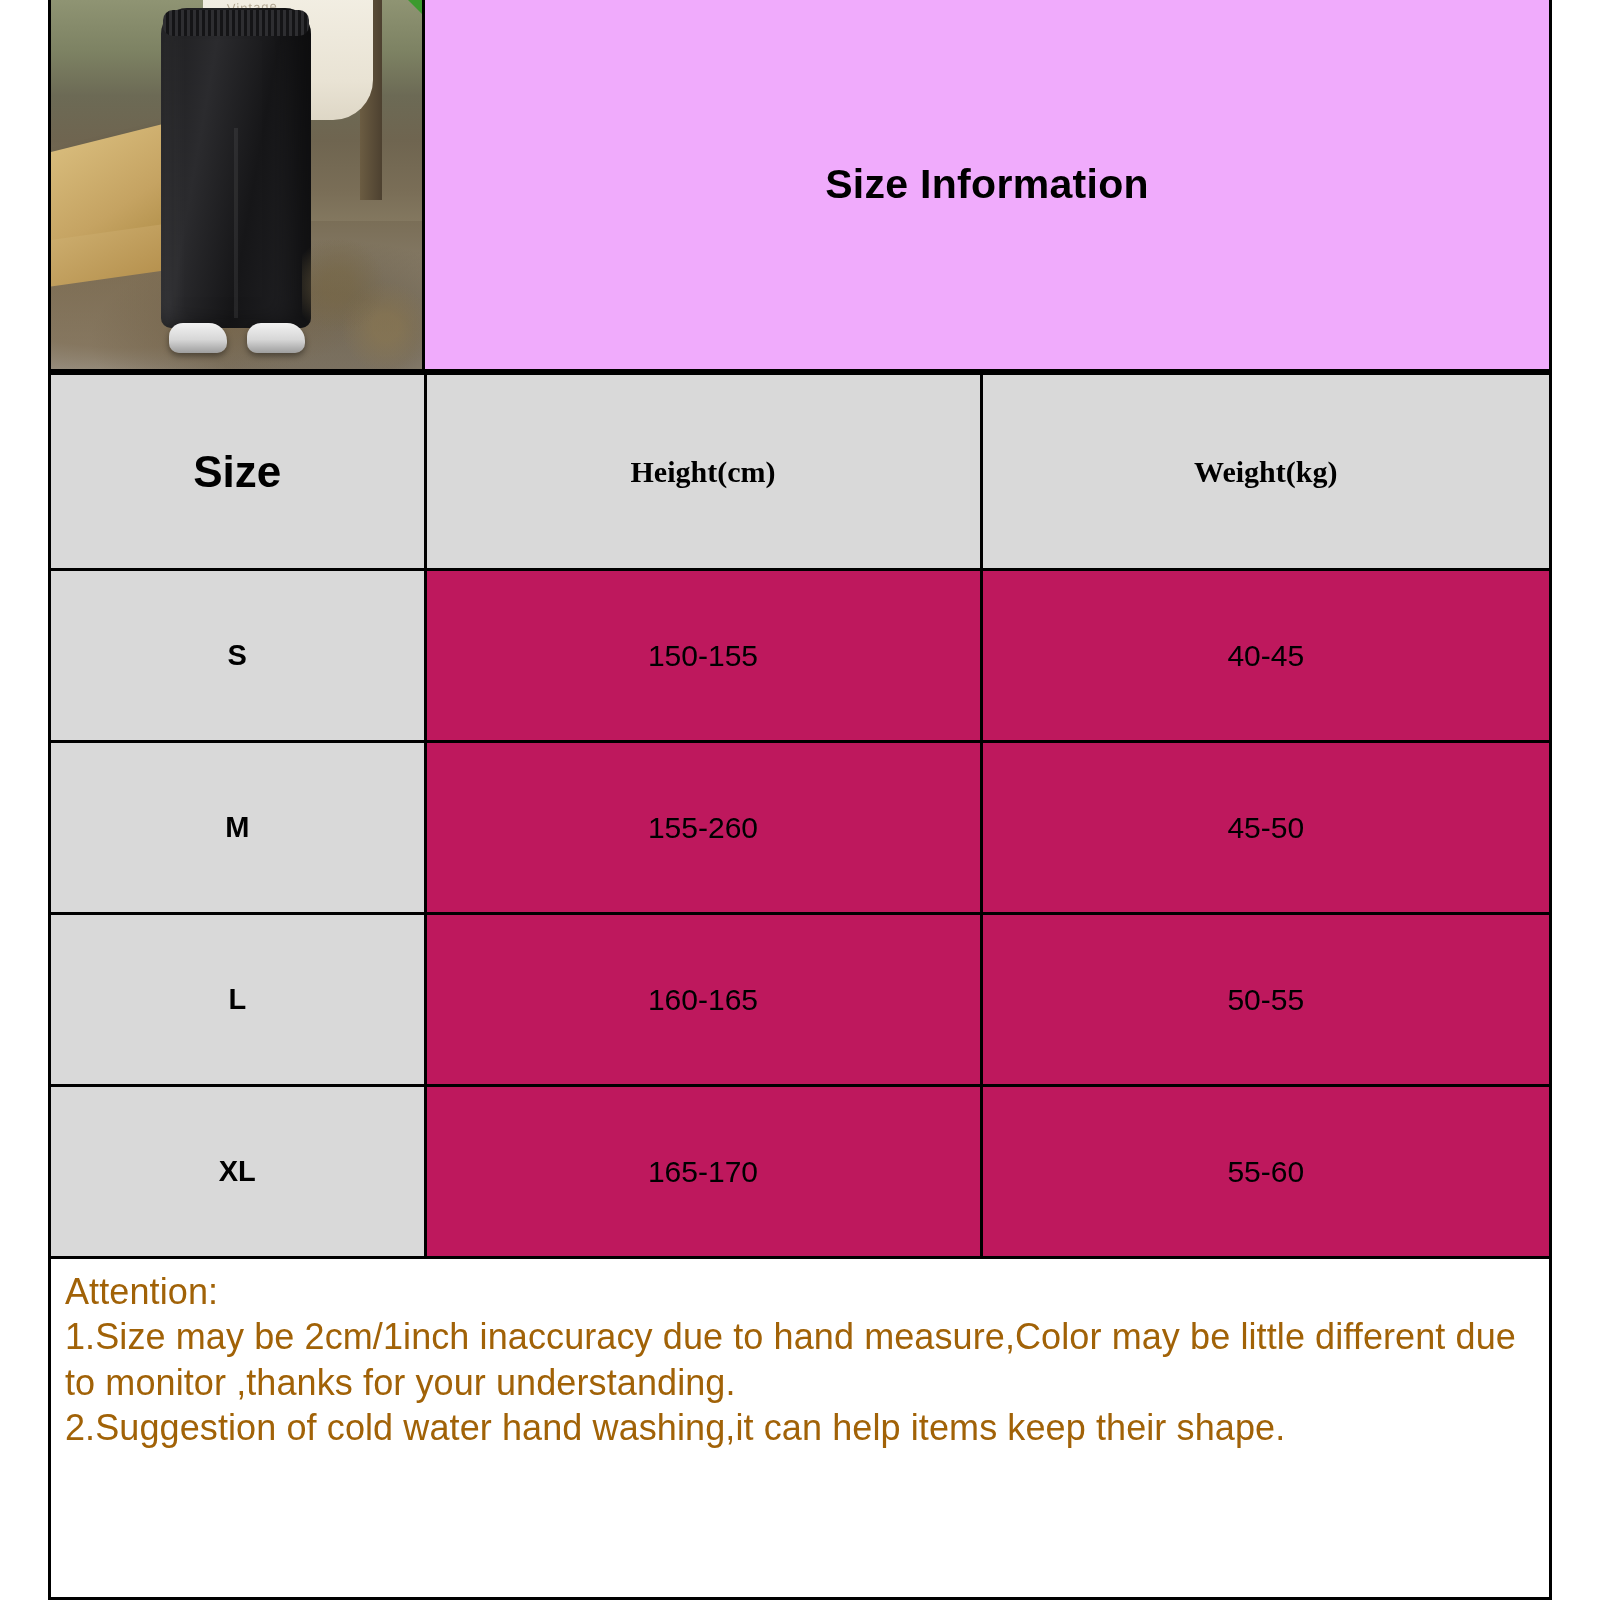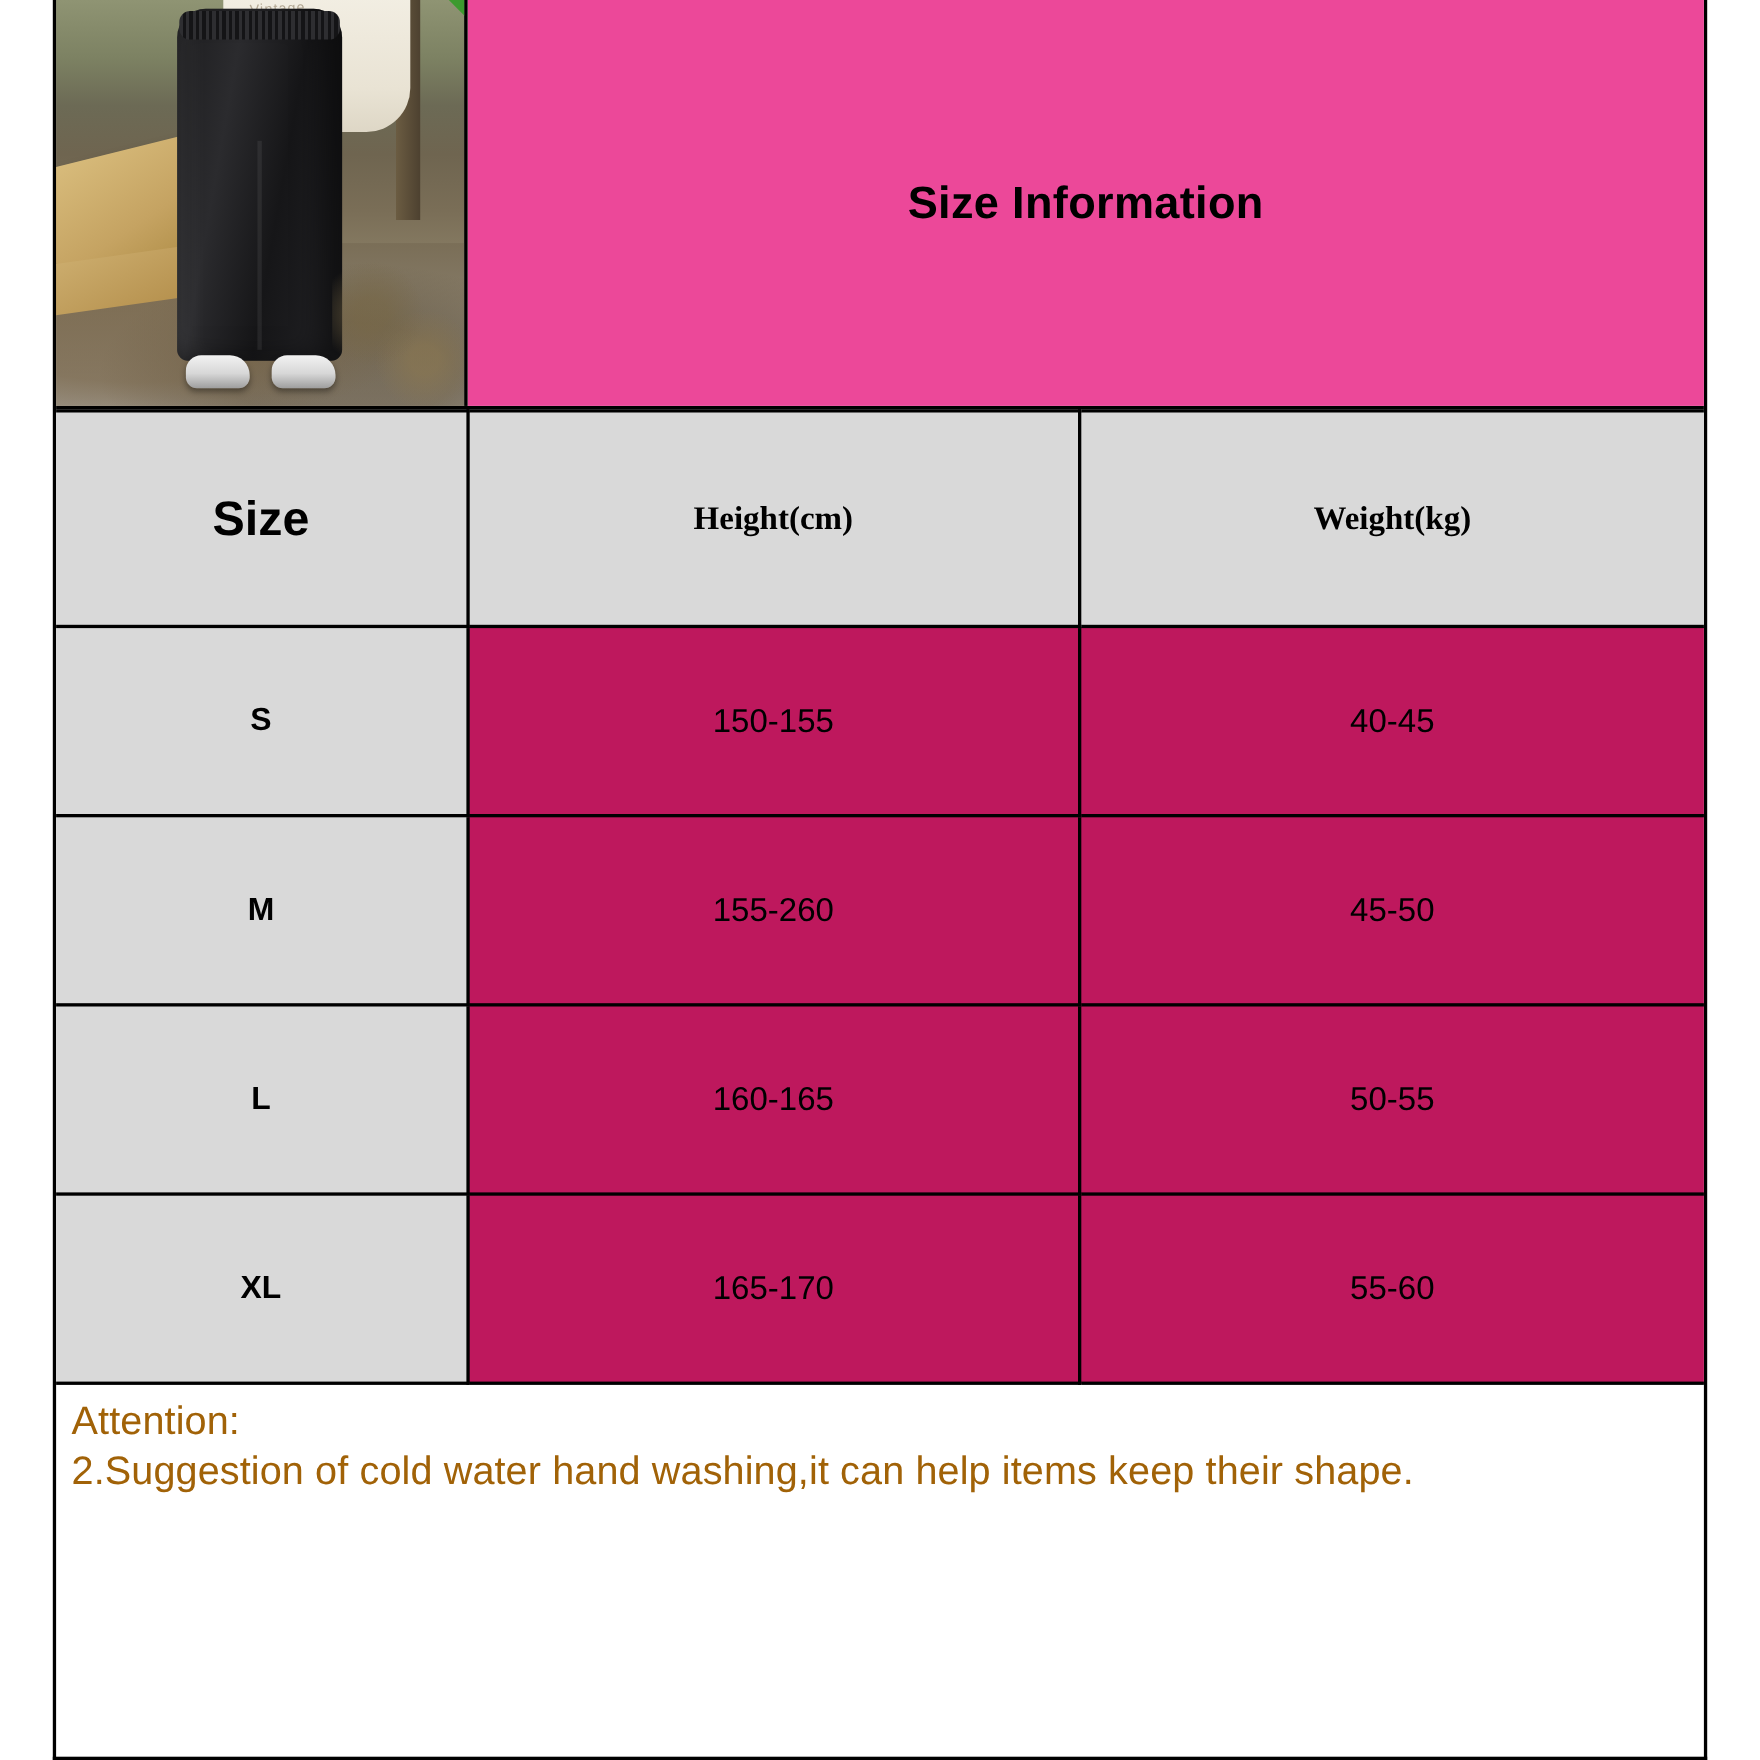--- a/index.html
+++ b/index.html
@@ -158,21 +158,21 @@
     width: 0; height: 0;
     border-left: 18px solid transparent;
     border-top: 18px solid #3c9a2e;
   }
 
   .title-cell {
     flex: 1;
     display: flex;
     align-items: center;
     justify-content: center;
-    background: #ec4899;
+    background: #f0abfc;
     box-sizing: border-box;
   }
   .title-cell .title {
     font-size: 41px;
     font-weight: bold;
     color: #000000;
     letter-spacing: 0.3px;
   }
 
   table.size-table {
@@ -295,17 +295,18 @@
         <tr>
           <td class="size-col">XL</td>
           <td class="val-col">165-170</td>
           <td class="val-col">55-60</td>
         </tr>
       </tbody>
     </table>
 
     <div class="attention">
       <div class="line">Attention:</div>
+      <div class="line wrap">1.Size may be 2cm/1inch inaccuracy due to hand measure,Color may be little different due to monitor ,thanks for your understanding.</div>
       <div class="line wrap">2.Suggestion of cold water hand washing,it can help items keep their shape.</div>
     </div>
 
   </div>
 </div>
 
 </body></html>

